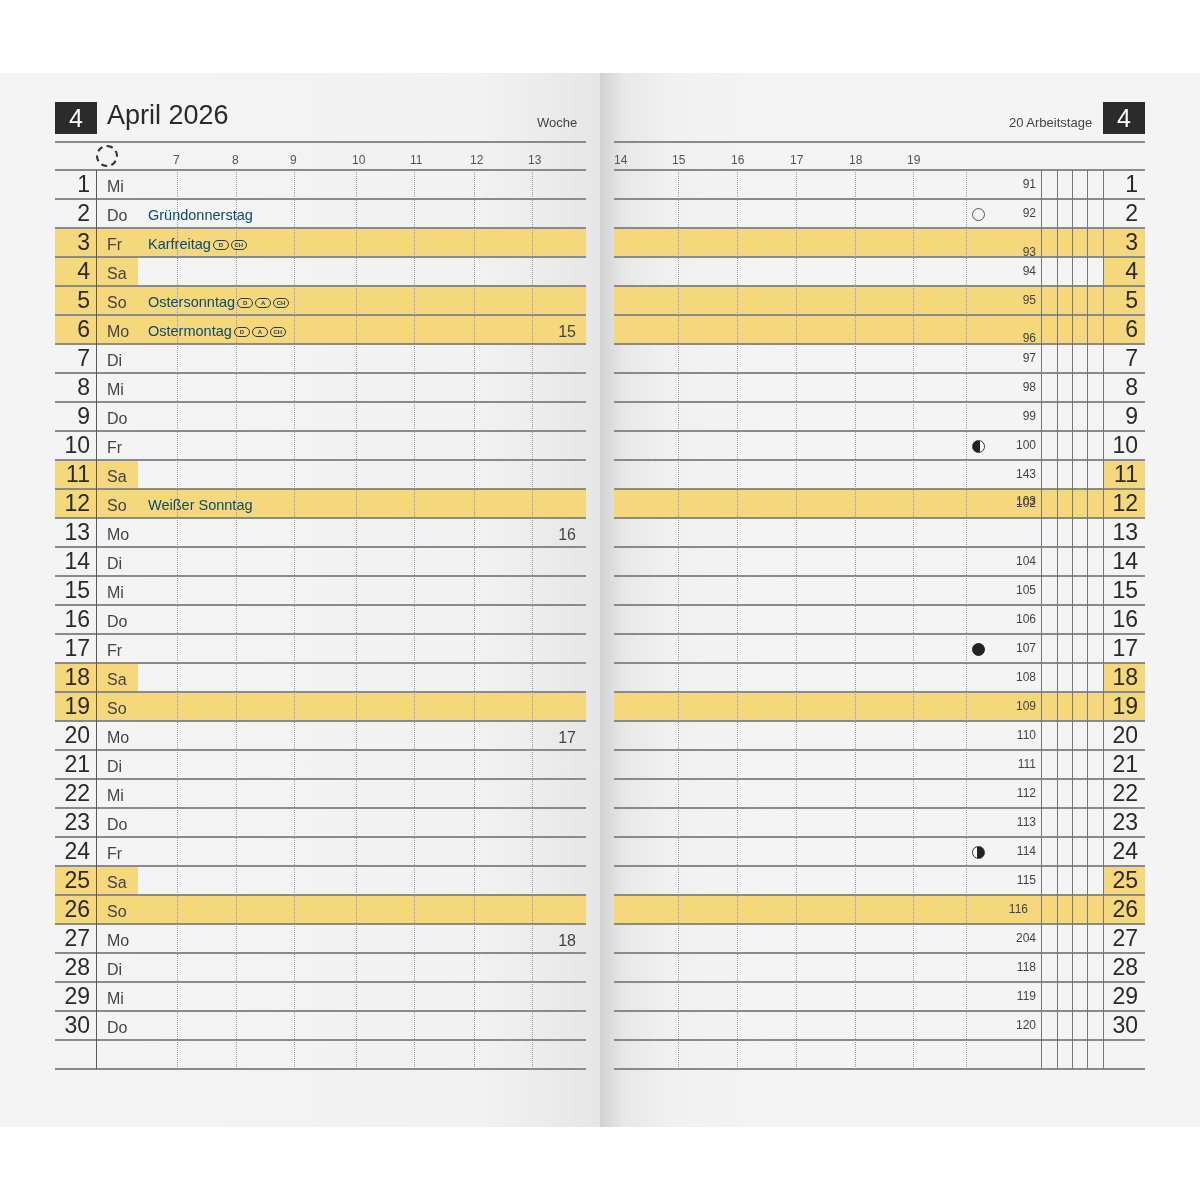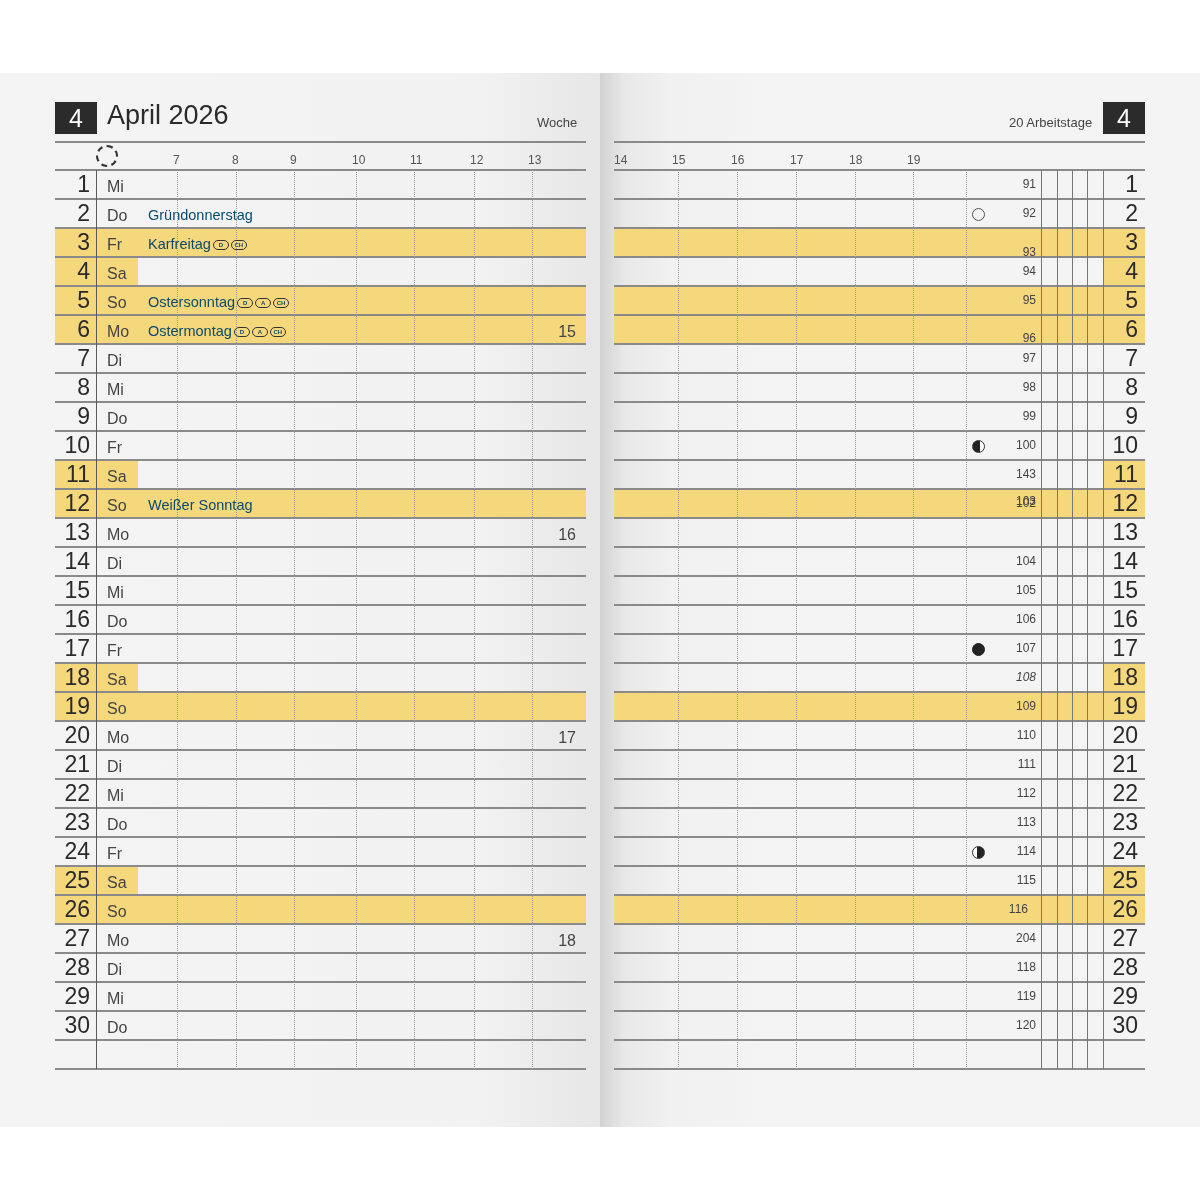--- a/index.html
+++ b/index.html
@@ -239,21 +239,21 @@
     <div class="wd" style="left:107px;top:607px;">Do</div>
     <div class="doy" style="left:996px;top:605px;">106</div>
     <div class="daynum-r" style="left:1100px;top:605px;">16</div>
     <div class="daynum" style="left:54px;top:634px;">17</div>
     <div class="wd" style="left:107px;top:636px;">Fr</div>
     <div class="doy" style="left:996px;top:634px;">107</div>
     <div class="moon new" style="left:972px;top:643px;"></div>
     <div class="daynum-r" style="left:1100px;top:634px;">17</div>
     <div class="daynum" style="left:54px;top:663px;">18</div>
     <div class="wd" style="left:107px;top:665px;">Sa</div>
-    <div class="doy" style="left:996px;top:663px;font-style:italic;">108</div>
+    <div class="doy" style="left:996px;top:663px;">108</div>
     <div class="daynum-r" style="left:1100px;top:663px;">18</div>
     <div class="daynum" style="left:54px;top:692px;">19</div>
     <div class="wd" style="left:107px;top:694px;">So</div>
     <div class="doy" style="left:996px;top:692px;">109</div>
     <div class="daynum-r" style="left:1100px;top:692px;">19</div>
     <div class="daynum" style="left:54px;top:721px;">20</div>
     <div class="wd" style="left:107px;top:723px;">Mo</div>
     <div class="kw" style="left:536px;top:723px;">17</div>
     <div class="doy" style="left:996px;top:721px;text-align:right;">110</div>
     <div class="daynum-r" style="left:1100px;top:721px;">20</div>

